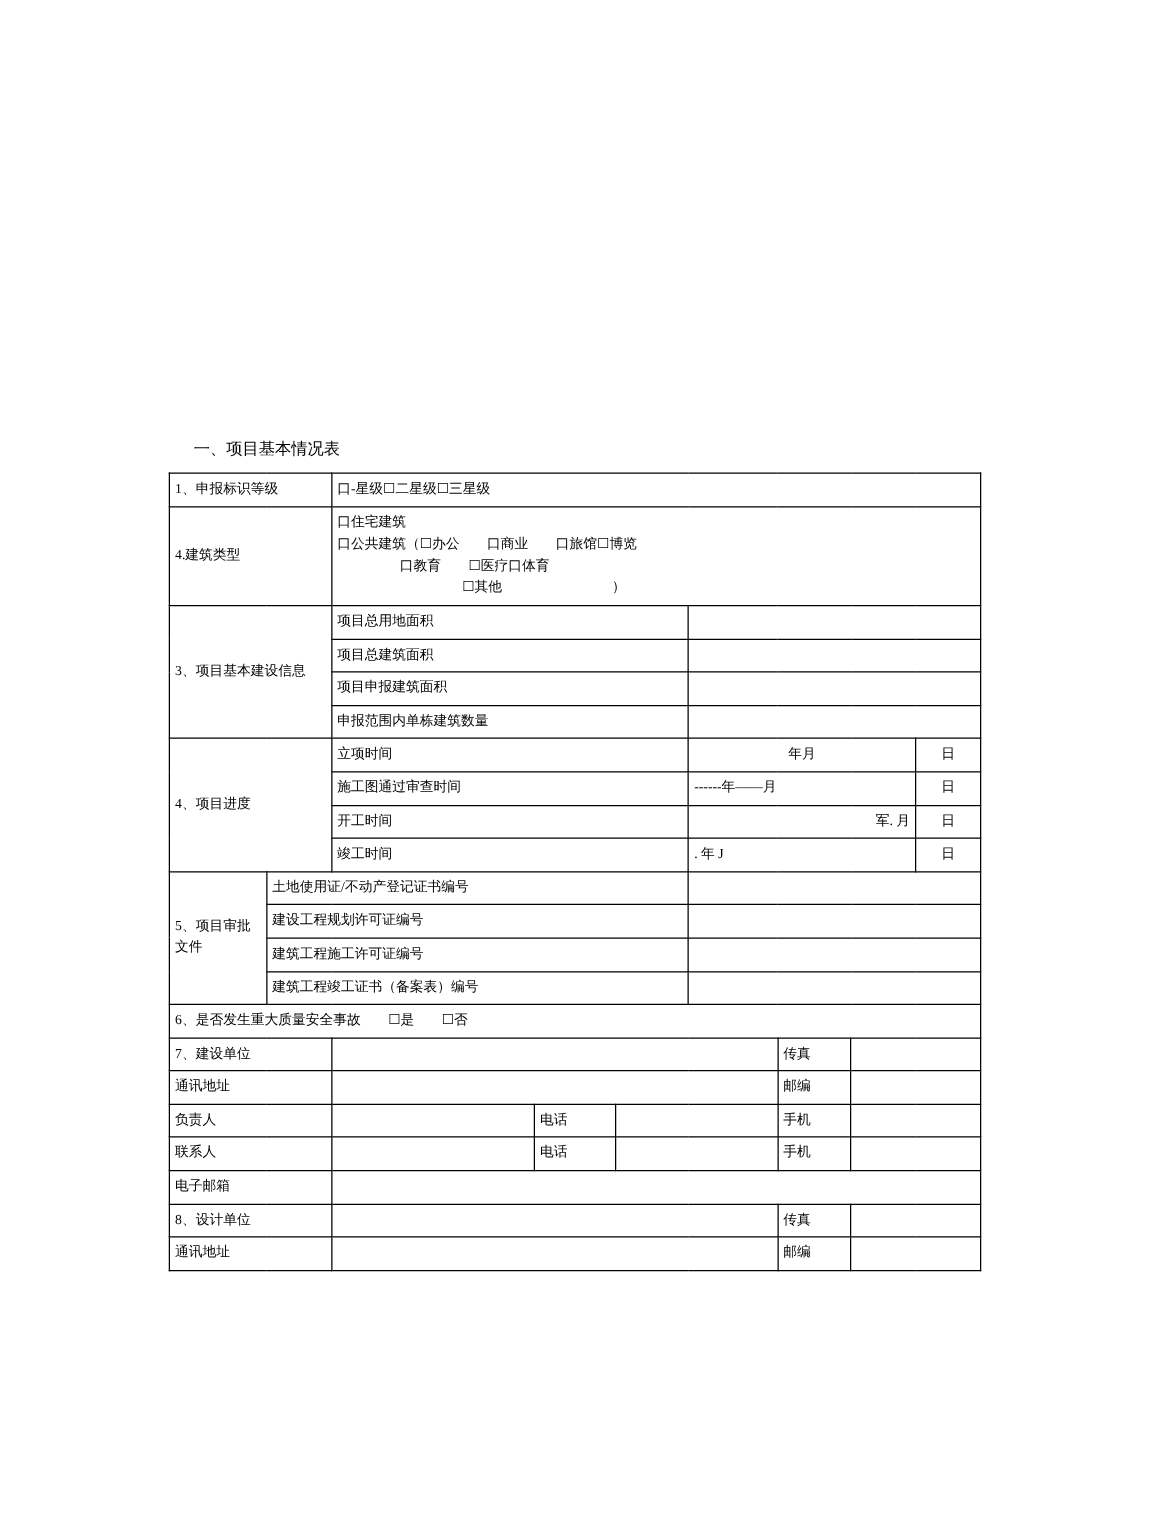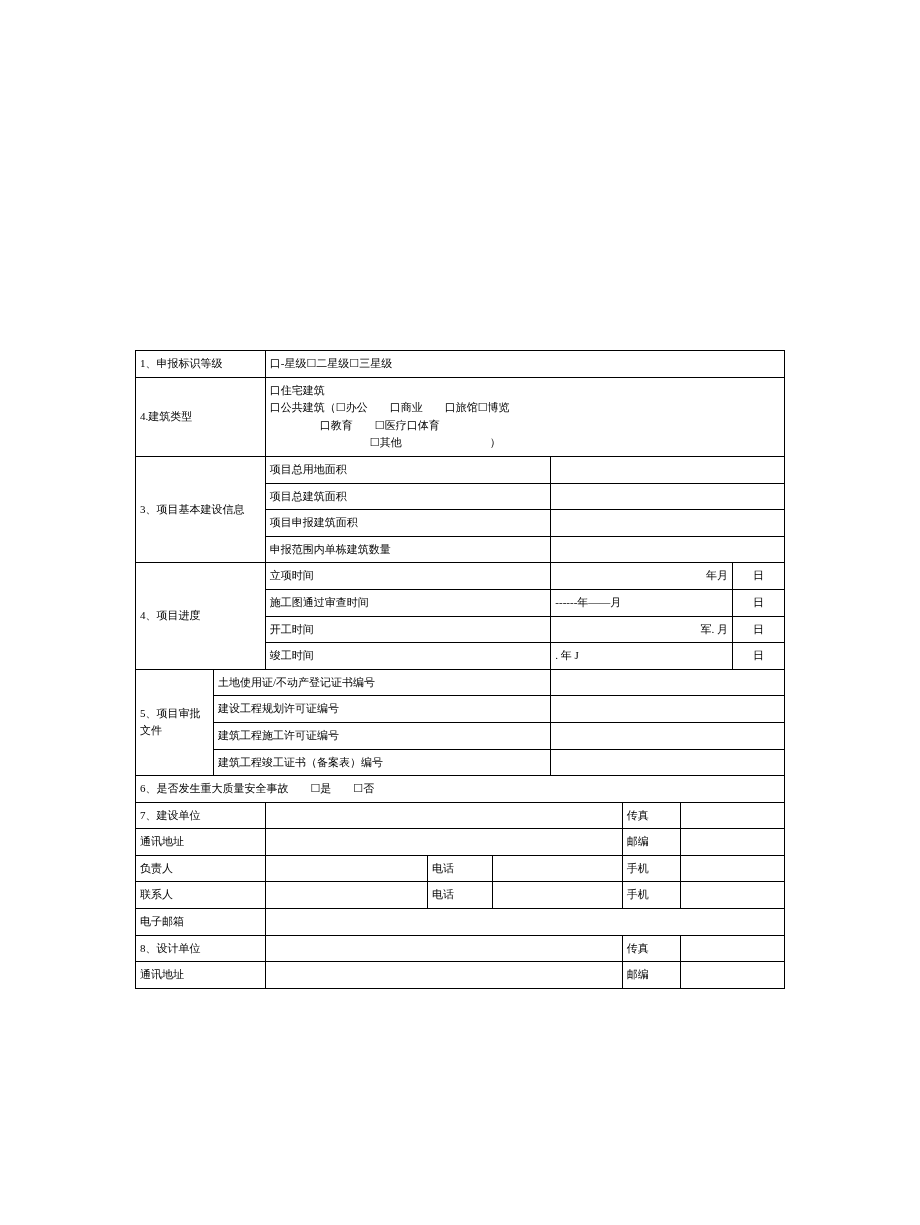--- a/index.html
+++ b/index.html
@@ -33,20 +33,21 @@
       line-height: 1.6;
       height: 22px;
     }
     .indent1 { padding-left: 50px; display:block;}
     .indent2 { padding-left: 100px; display:block;}
   </style>
 </head>
 <body>
 
 <div class="page">
+  <div class="title">一、项目基本情况表</div>
   <table>
     <colgroup>
       <col style="width:12%">
         <col style="width:8%">
         <col style="width:14%">
       <col style="width:11%">
         <col style="width:10%">
         <col style="width:9%">
       <col style="width:11%">
         <col style="width:9%">
@@ -84,21 +85,21 @@
       <td colspan="4"></td>
     </tr>
     <tr>
       <td colspan="4">申报范围内单栋建筑数量</td>
       <td colspan="4"></td>
     </tr>
 
     <tr>
       <td colspan="2" rowspan="4">4、项目进度</td>
       <td colspan="4">立项时间</td>
-      <td colspan="3" style="text-align:right">年月</td>
+      <td colspan="3" style="text-align:center">年月</td>
       <td style="text-align:center">日</td>
     </tr>
     <tr>
       <td colspan="4">施工图通过审查时间</td>
       <td colspan="3" style="text-align:left">------年——月</td>
       <td style="text-align:center">日</td>
     </tr>
     <tr>
       <td colspan="4">开工时间</td>
       <td colspan="3" style="text-align:right">军. 月</td>

